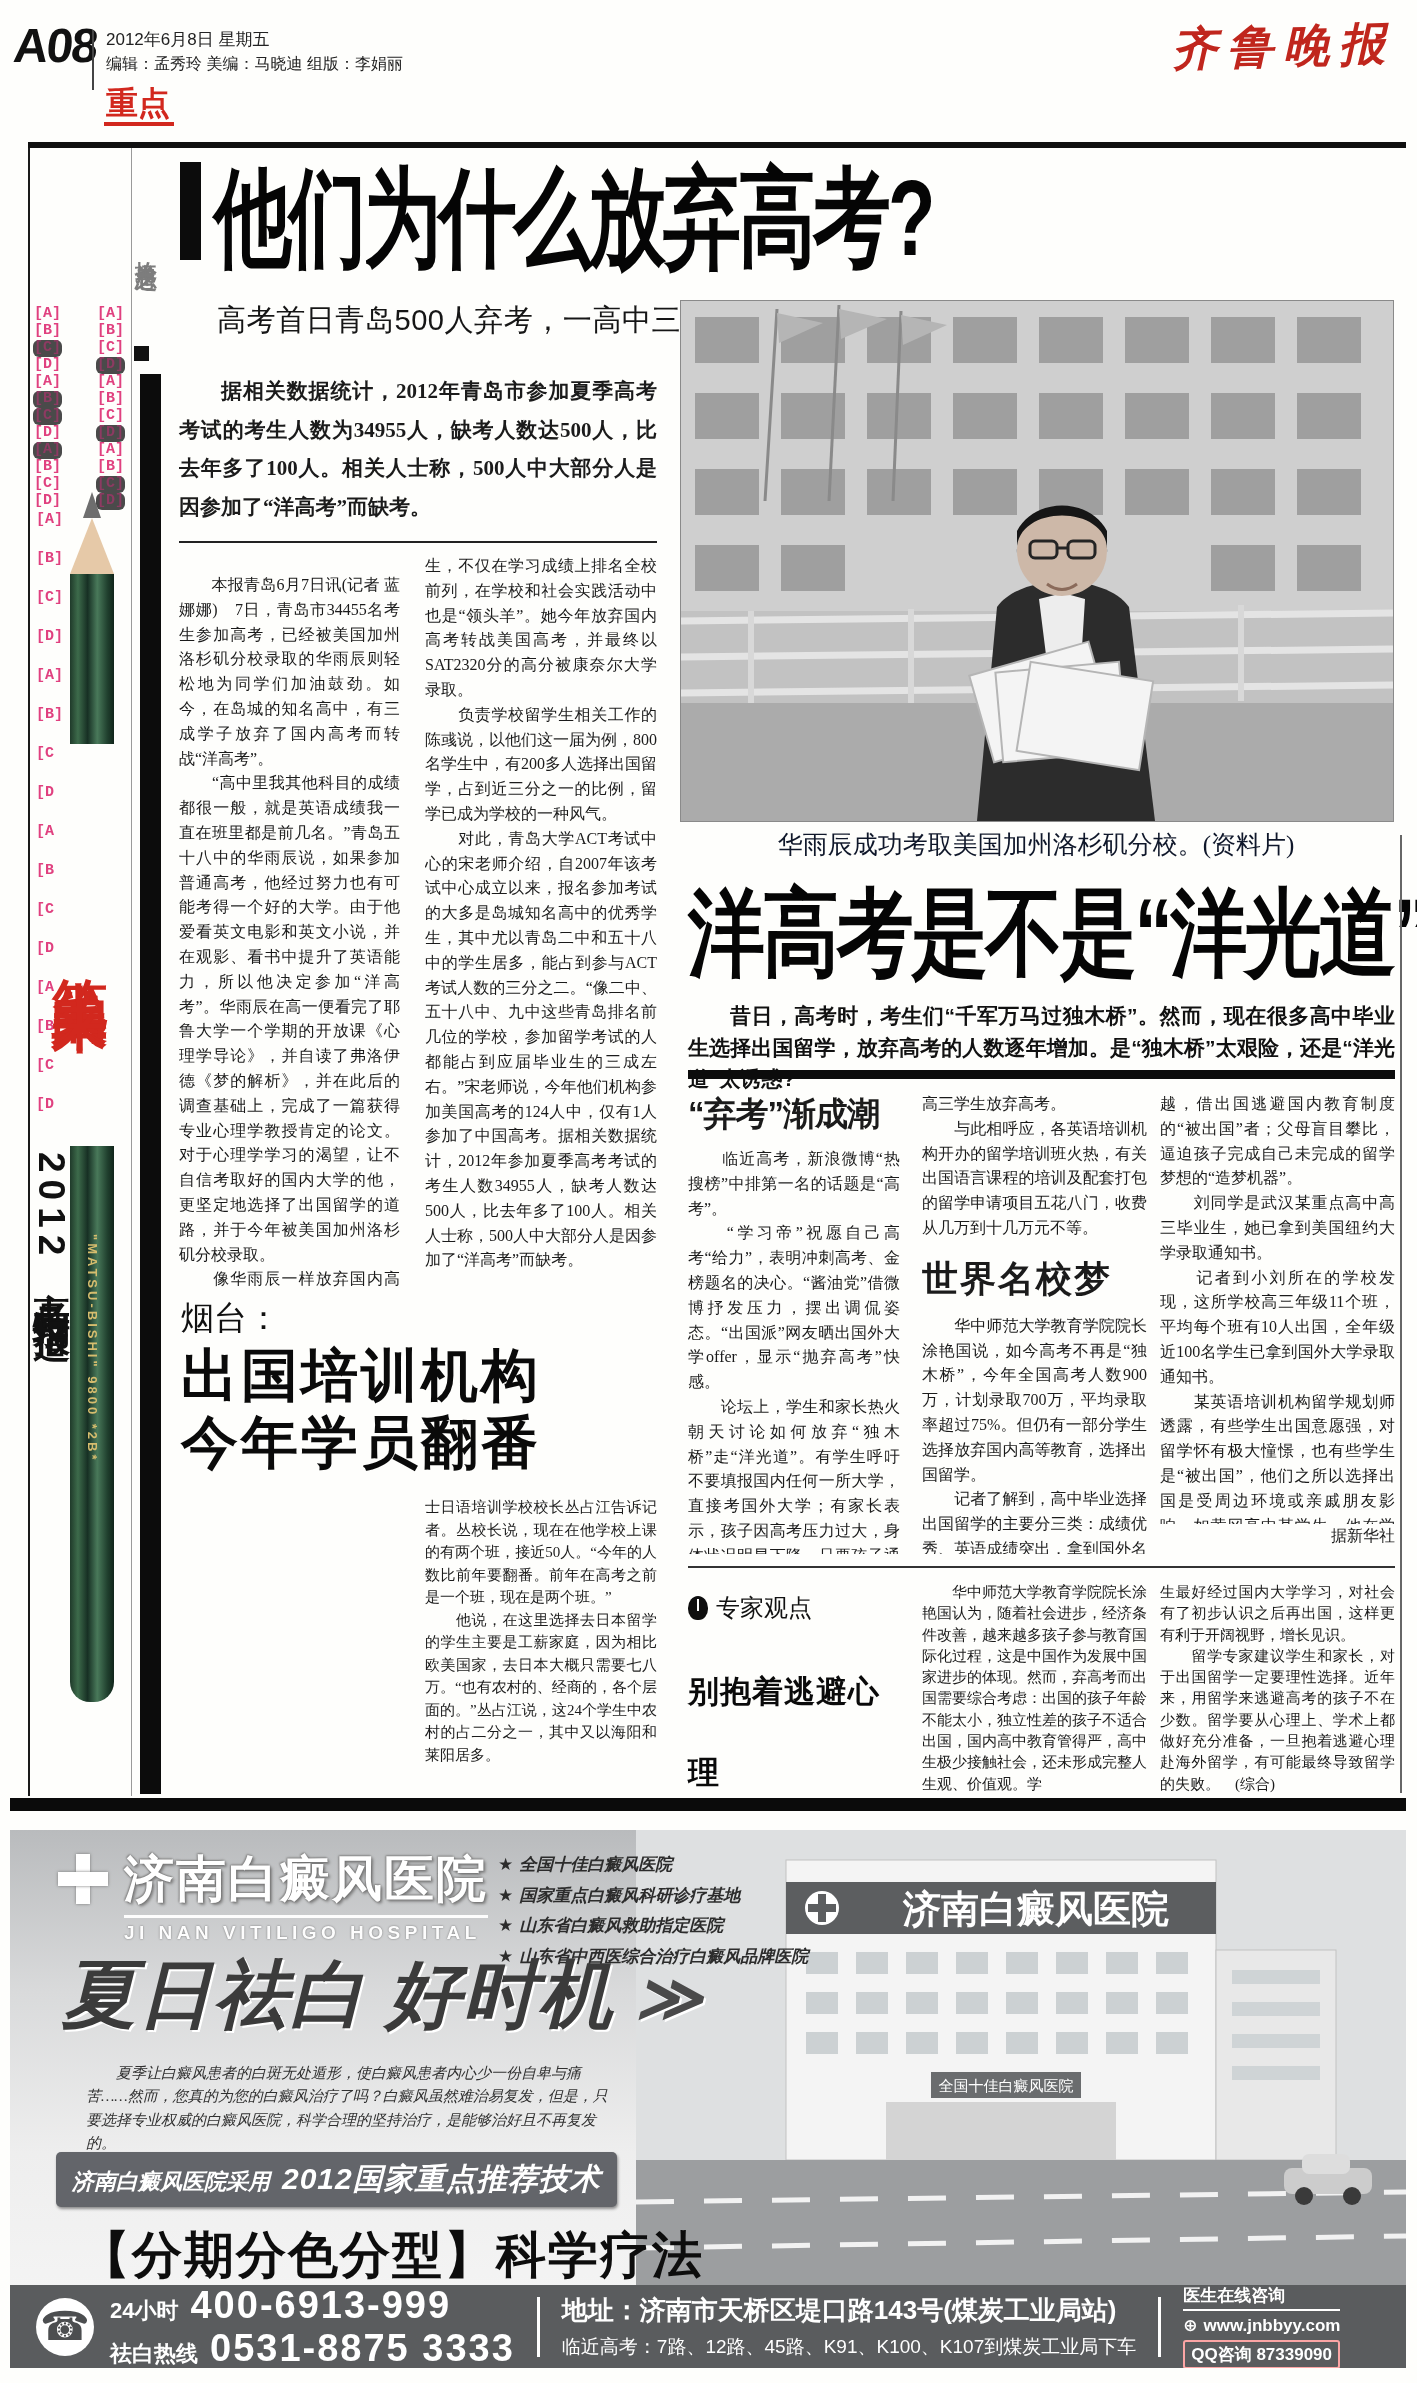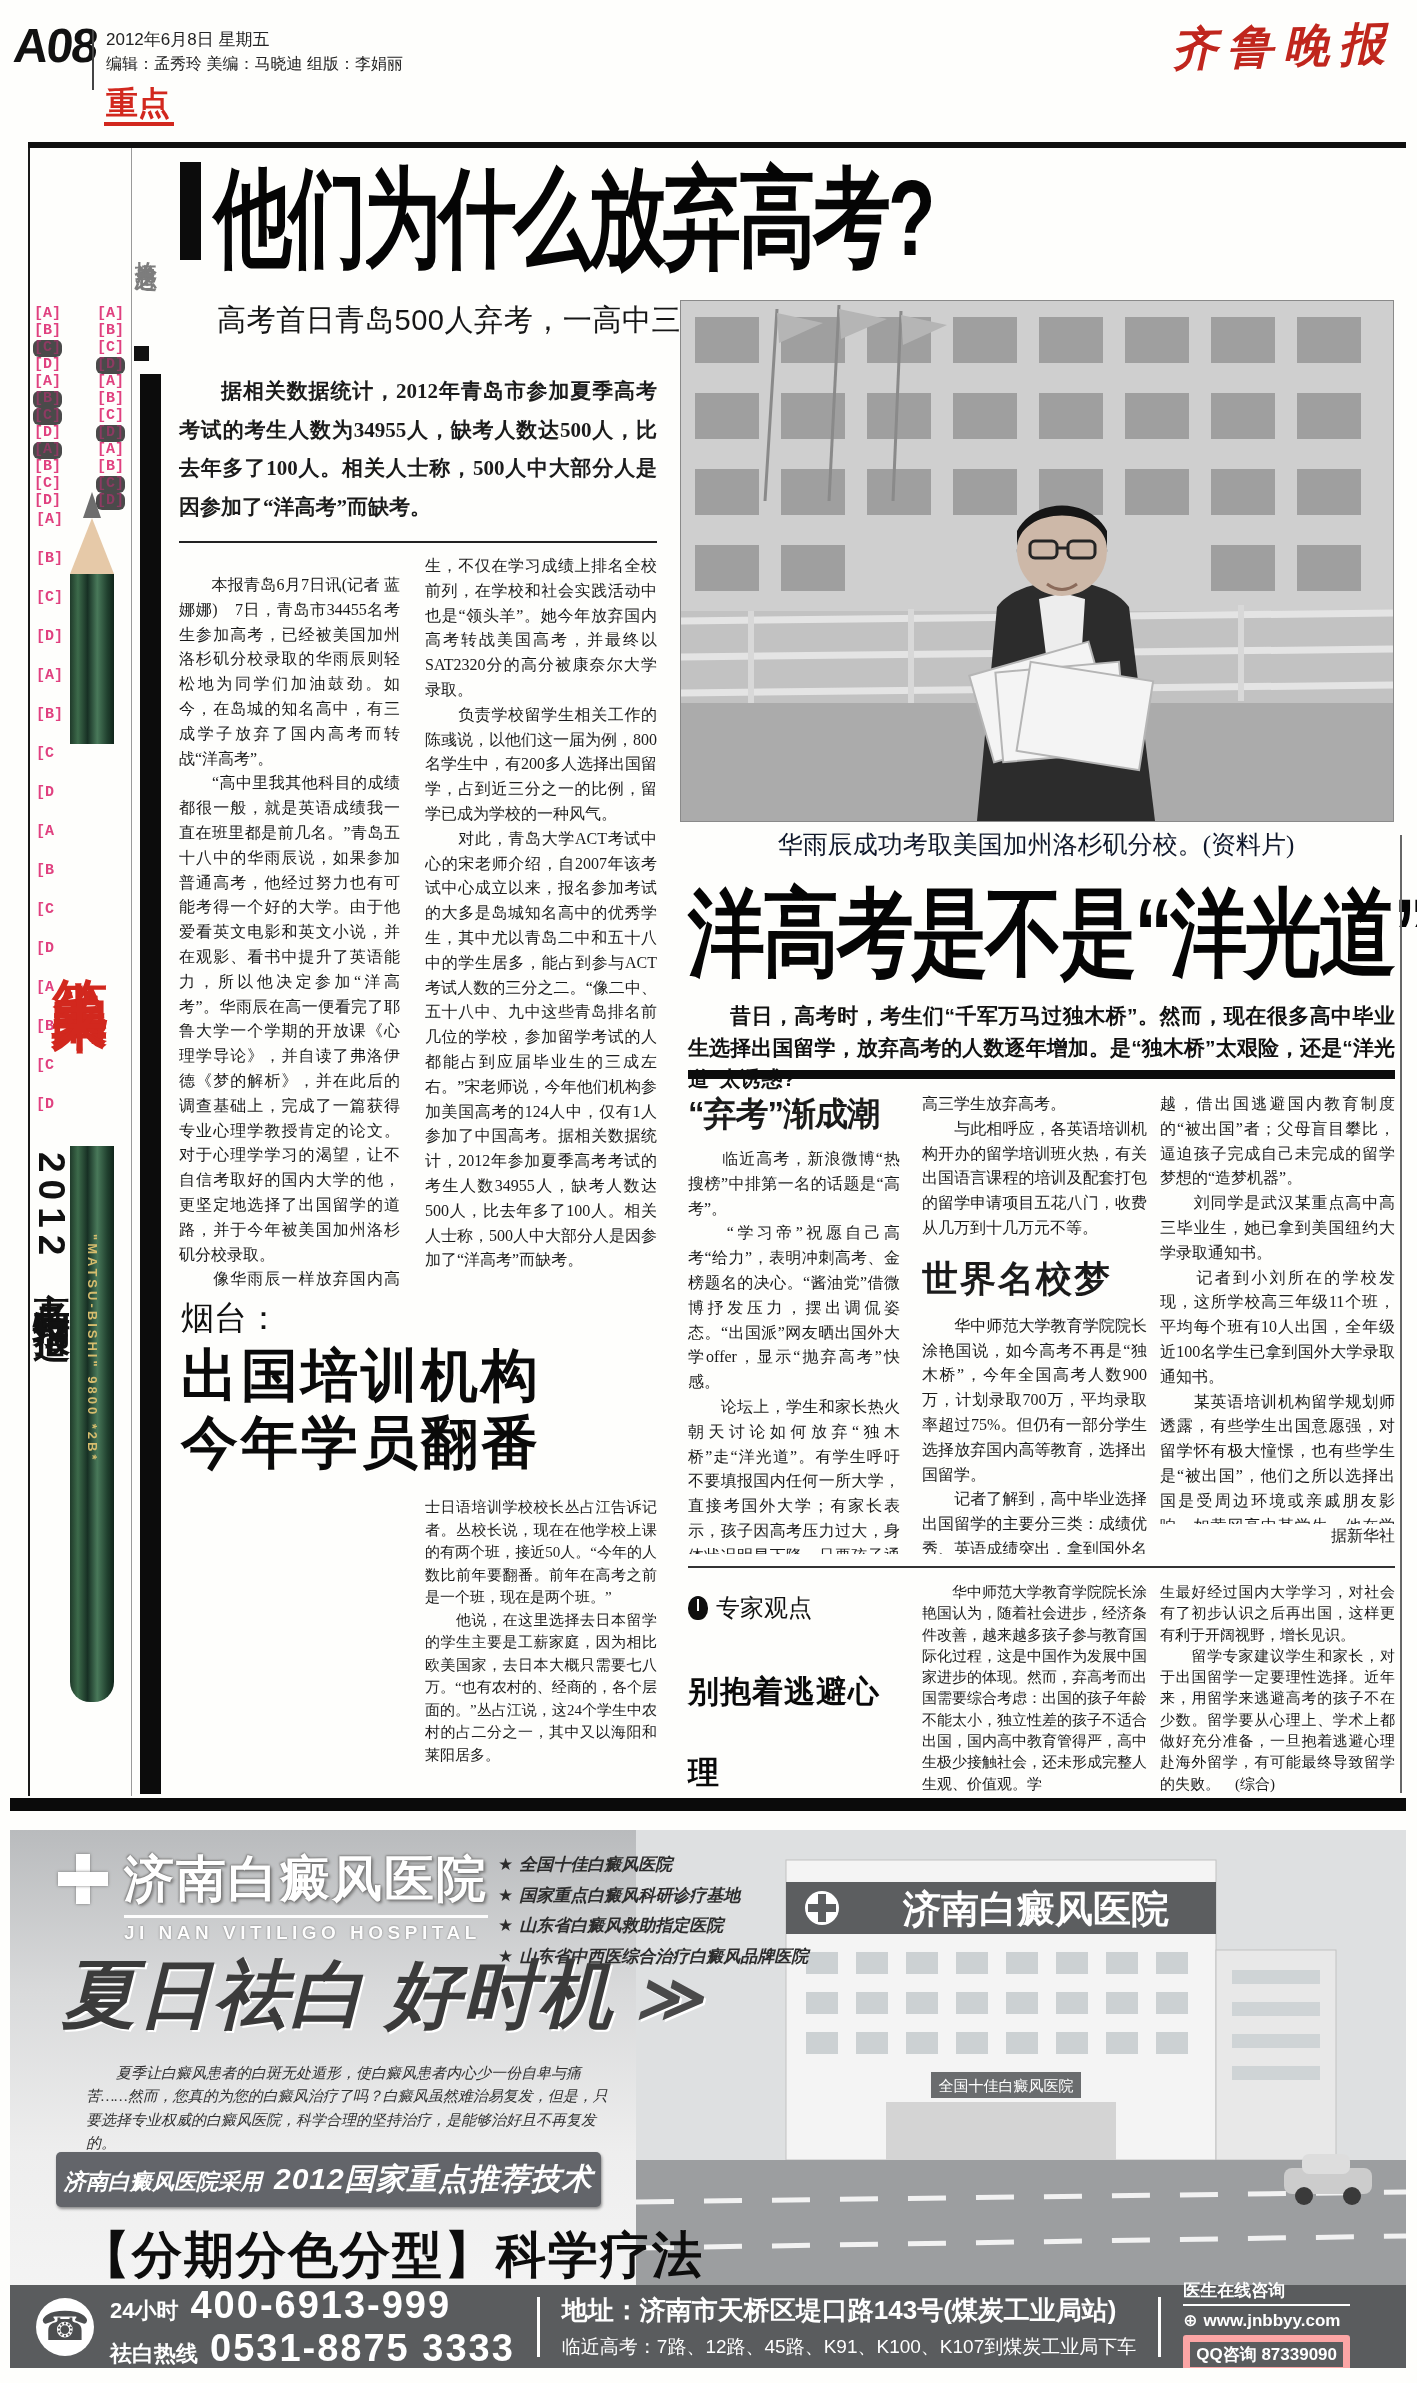--- a/index.html
+++ b/index.html
@@ -120,41 +120,41 @@
               text-shadow:0 0 2px #6a6a6a;border-top:3px solid #fdfdfd;padding-top:4px;margin-top:2px;}
   .ad-stars{position:absolute;left:488px;top:20px;margin:0;padding:0;list-style:none;
             font:700 italic 17px "Liberation Sans","DejaVu Sans",sans-serif;color:#2c2c2c;line-height:1.8;}
   .ad-stars .star{color:#2c2c2c;margin-right:6px;}
   .ad-slogan{position:absolute;left:52px;top:116px;font:900 italic 74px "Liberation Serif","DejaVu Serif",serif;
              color:#3b3b3b;letter-spacing:2px;text-shadow:2px 2px 0 #ffffff;}
   .ad-slogan .arrows{font-size:64px;letter-spacing:-8px;color:#4a4a4a;}
   .ad-para{position:absolute;left:76px;top:232px;width:530px;font:italic 15px "Liberation Serif","DejaVu Serif",serif;
            line-height:1.55;color:#303030;text-indent:2em;}
   .ad-band{position:absolute;left:46px;top:322px;background:#63656a;color:#fff;border-radius:5px;
-           padding:7px 8px;display:flex;align-items:baseline;gap:12px;box-shadow:1px 2px 3px #8d8d8d;}
+           padding:7px 16px;display:flex;align-items:baseline;gap:12px;box-shadow:1px 2px 3px #8d8d8d;}
   .ad-band .pre{font:700 italic 22px "Liberation Sans","DejaVu Sans",sans-serif;}
   .ad-band .tech{font:900 italic 30px "Liberation Sans","DejaVu Sans",sans-serif;letter-spacing:1px;}
   .ad-method{position:absolute;left:70px;top:392px;font:900 50px "Liberation Sans","DejaVu Sans",sans-serif;
              color:#0d0d0d;letter-spacing:2px;}
   .ad-contact{position:absolute;left:0;top:455px;width:100%;height:83px;background:#5a5c5e;
               display:flex;align-items:center;color:#fff;}
   .phone-badge{width:58px;height:58px;border-radius:50%;background:#fff;color:#4c4e50;
                font-size:40px;line-height:58px;text-align:center;margin:0 16px 0 26px;}
   .phone-lines{display:flex;flex-direction:column;line-height:1.12;}
   .phone-row{display:flex;align-items:baseline;gap:12px;}
   .phone-label{font:700 22px "Liberation Sans","DejaVu Sans",sans-serif;}
   .phone-num{font:900 38px "Liberation Sans","DejaVu Sans",sans-serif;letter-spacing:2px;}
   .v-div{width:3px;height:60px;background:#fff;margin:0 22px;}
   .addr-lines{display:flex;flex-direction:column;gap:6px;line-height:1.1;}
   .addr-main{font:700 26px "Liberation Sans","DejaVu Sans",sans-serif;}
   .addr-bus{font:400 19px "Liberation Sans","DejaVu Sans",sans-serif;}
   .online-block{display:flex;flex-direction:column;gap:4px;font:700 17px "Liberation Sans","DejaVu Sans",sans-serif;}
   .online-label{border-bottom:2px solid #fff;padding-bottom:2px;}
   .online-web .globe{display:inline-block;margin-right:6px;}
-  .online-qq{border:7px solid #fca5a5;border-radius:3px;padding:1px 6px;display:inline-block;}
+  .online-qq{border:2px solid #fca5a5;border-radius:3px;padding:1px 6px;display:inline-block;}
 </style>
 </head>
 <body>
 
 <div id="page">
 
   <div class="abs pageno">A08</div>
   <div class="abs hdr-vline"></div>
   <div class="abs hdr-date">2012年6月8日  星期五</div>
   <div class="abs hdr-credits">编辑：孟秀玲  美编：马晓迪  组版：李娟丽</div>

